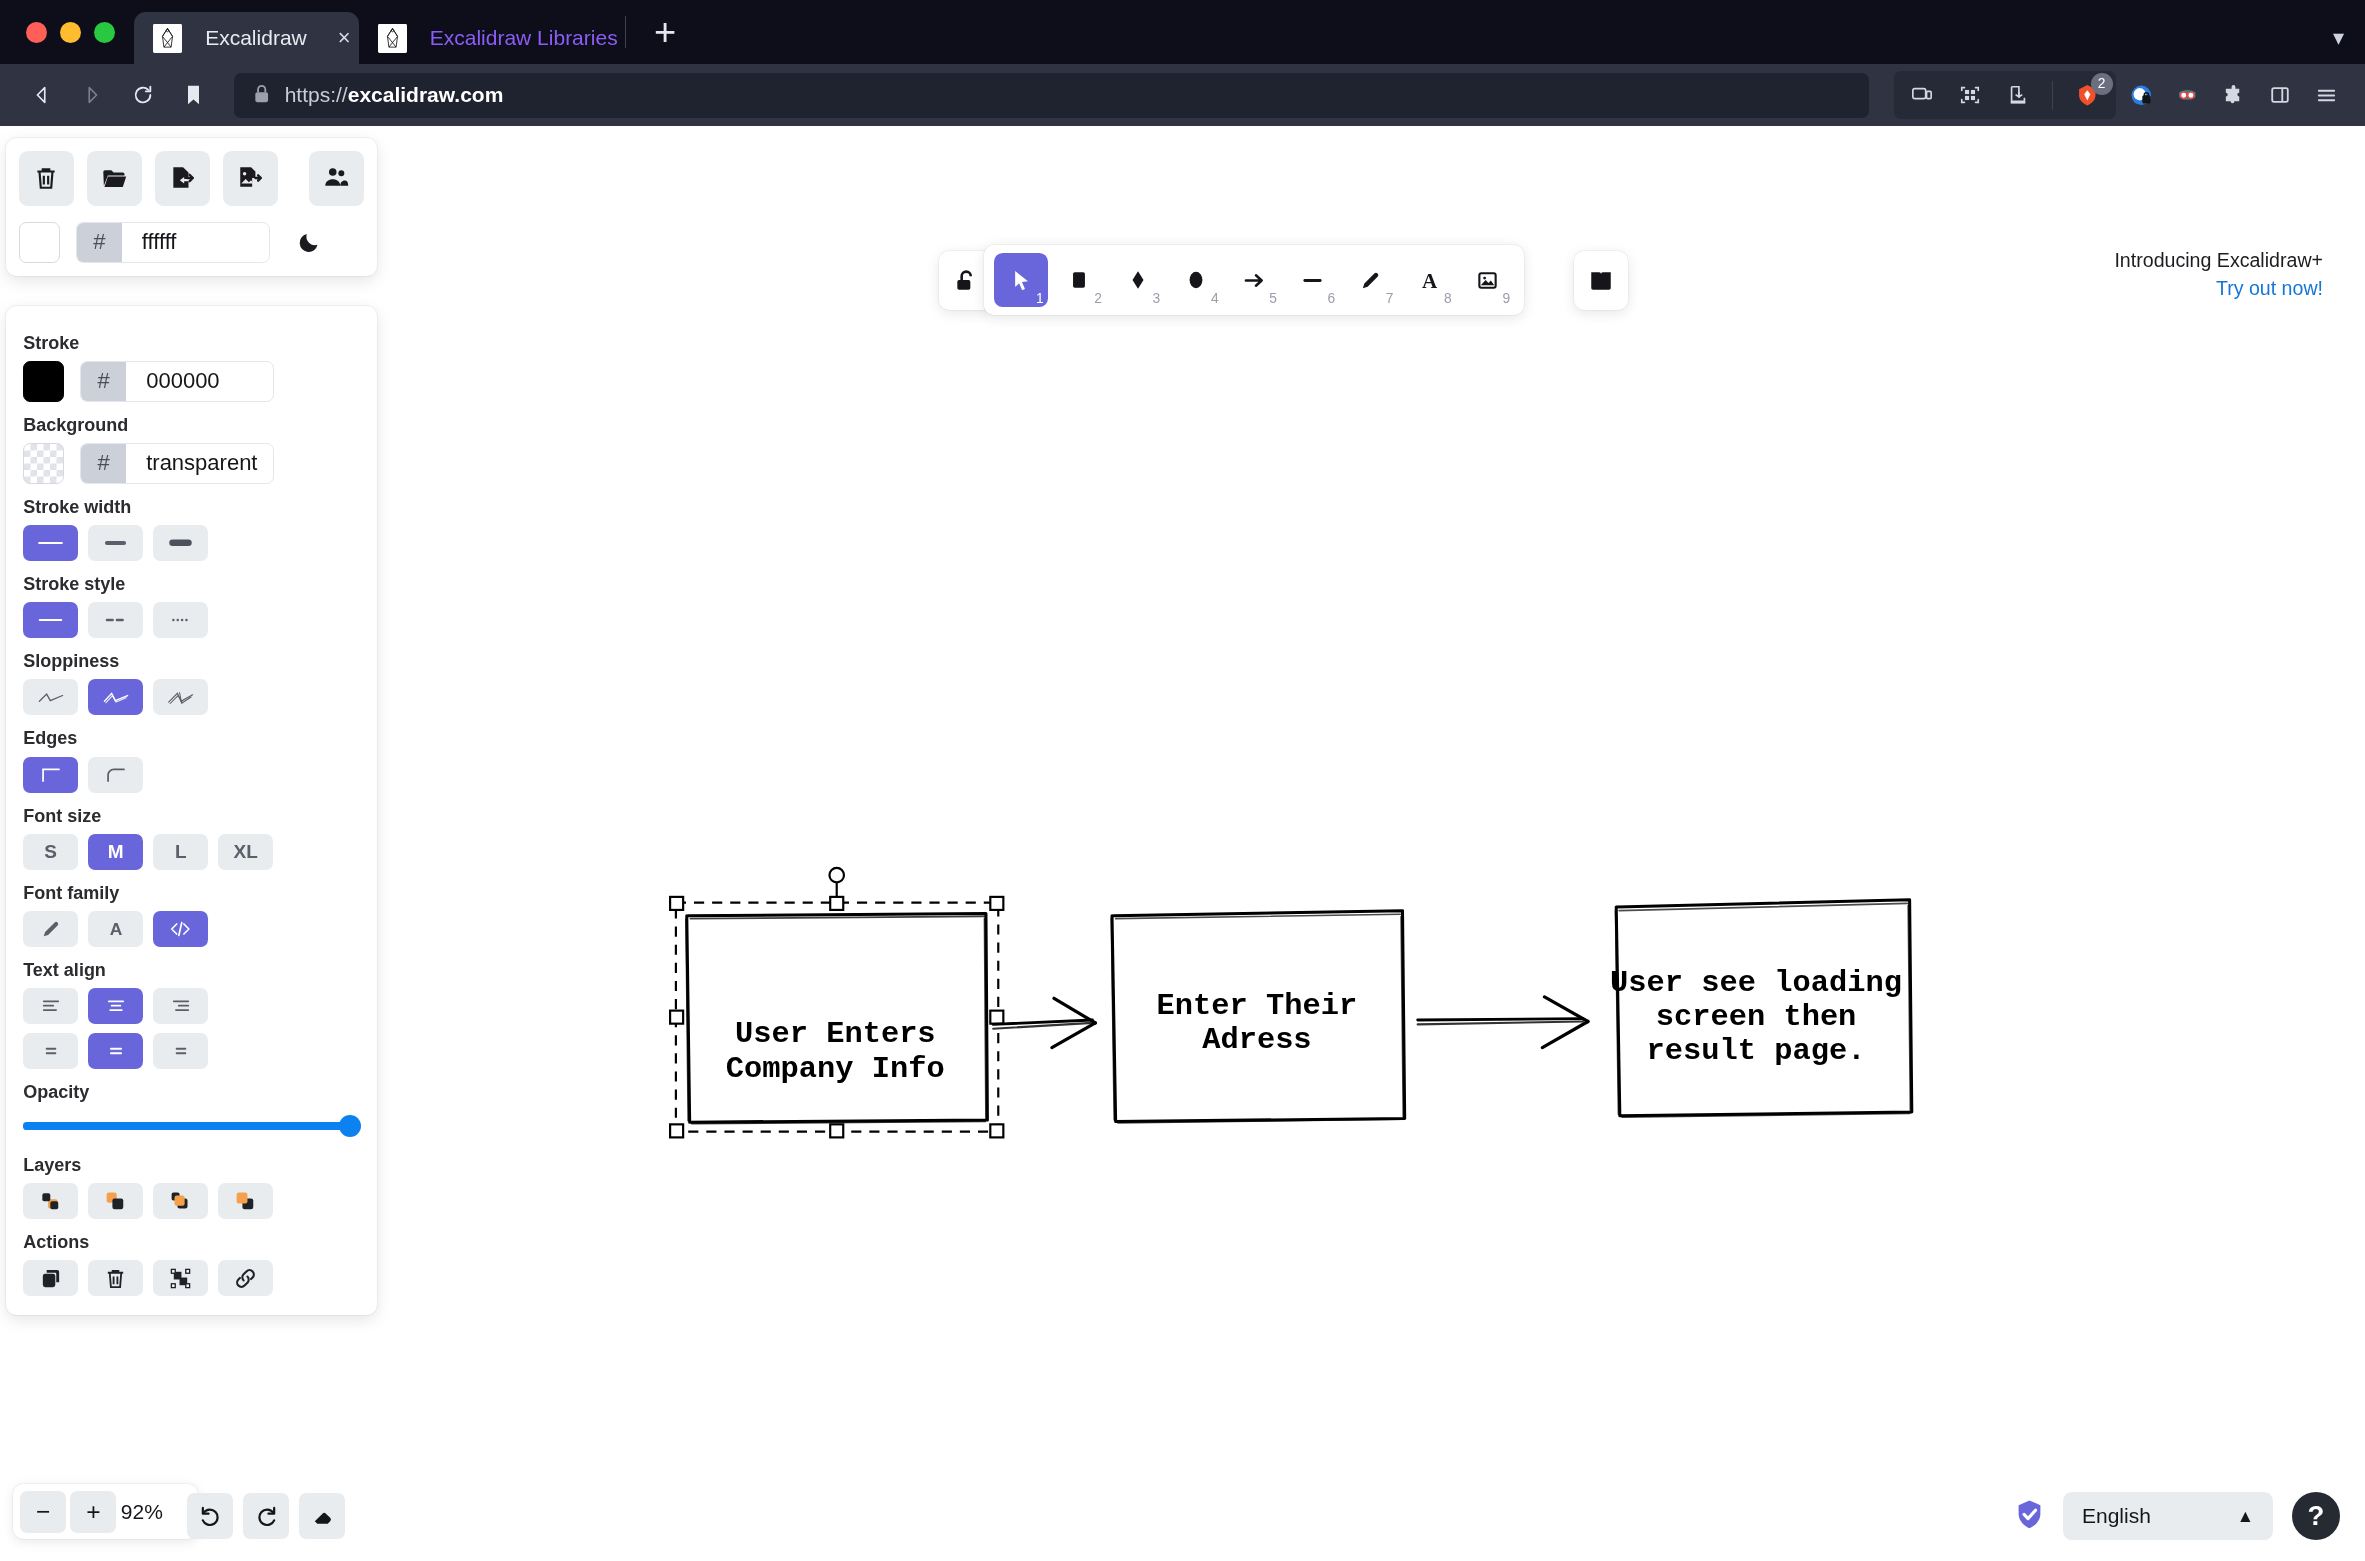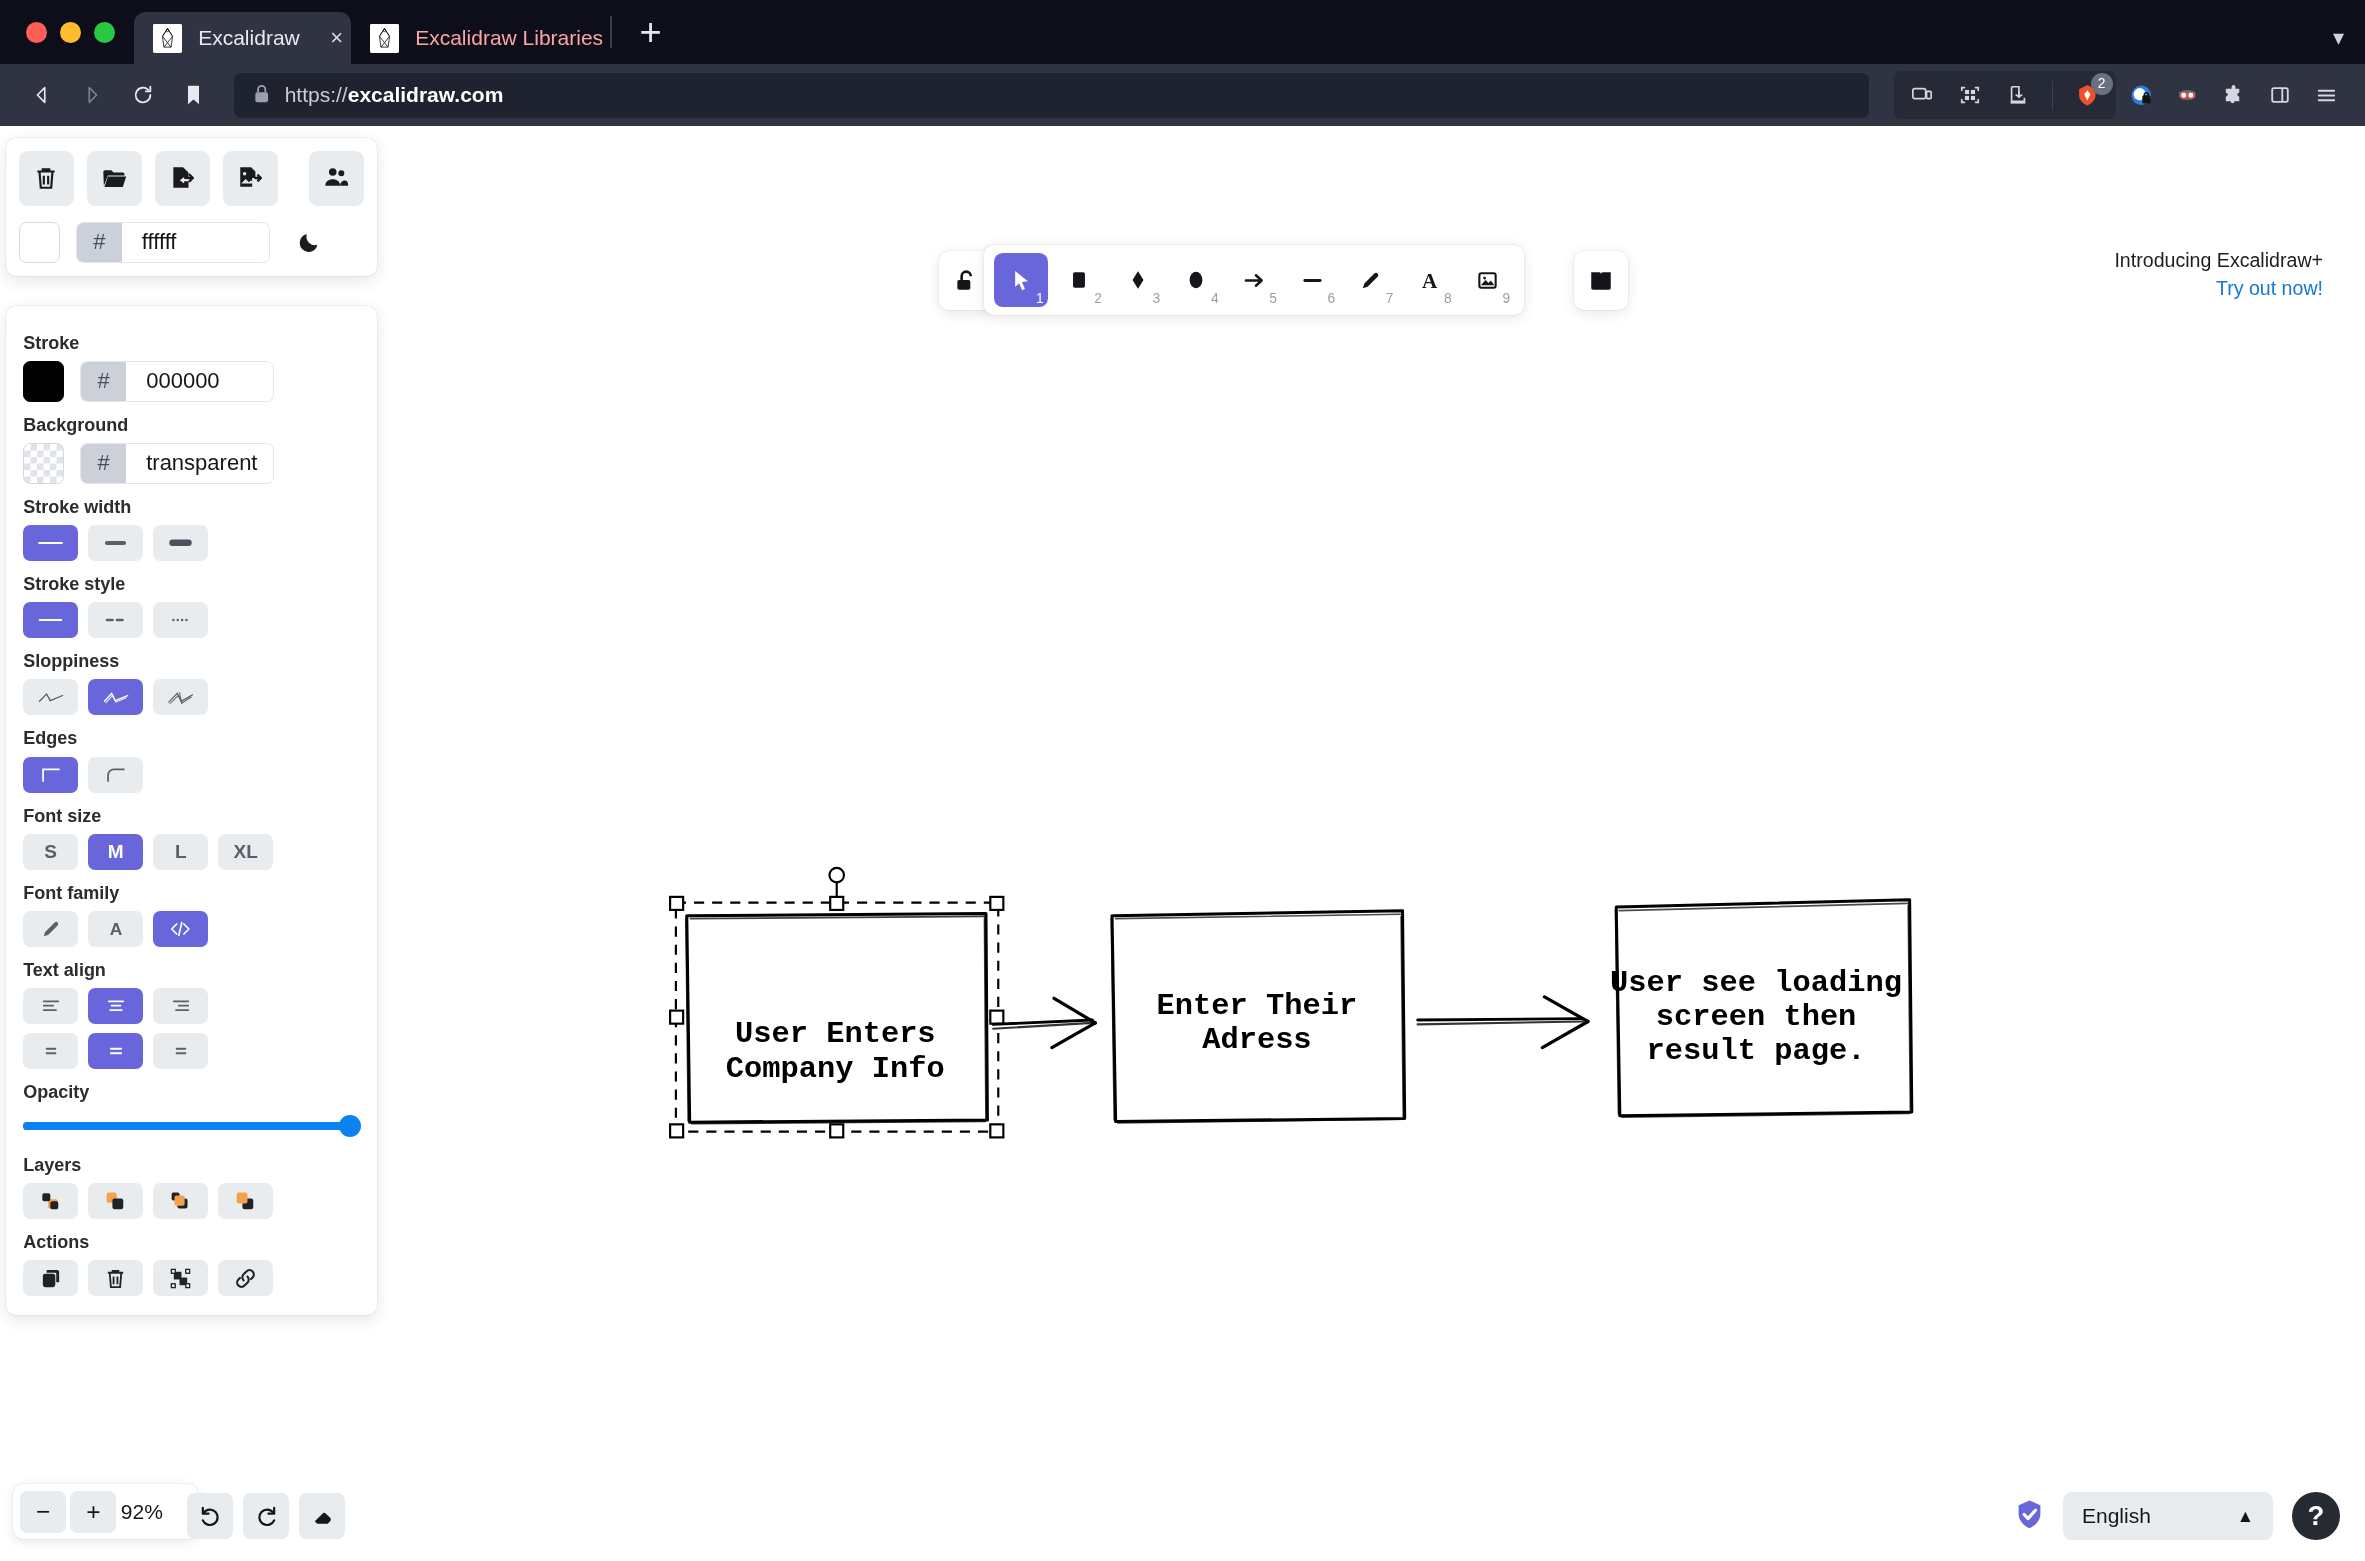--- a/index.html
+++ b/index.html
@@ -23,42 +23,42 @@
   .traffic { display: flex; gap: 13px; align-items: center; height: 64px; padding: 0 19px 0 7.2px; }
   .dot { width: 21px; height: 21px; border-radius: 50%; }
   .dot.red { background: #ff5f57; }
   .dot.yellow { background: #febc2e; }
   .dot.green { background: #28c840; }
 
   .tab {
     height: 52px;
     display: flex;
     align-items: center;
-    gap: 16px;
+    gap: 23px;
     padding: 0 0 0 19px;
     border-radius: 11.6px 11.6px 0 0;
     position: relative;
     min-width: 217px;
   }
   .tab.active { background: #2f3342; }
   .tab.inactive { background: transparent; }
   .tab-favicon {
     width: 29px; height: 29px;
     background: #ffffff;
     border-radius: 1.4px;
     display: flex; align-items: center; justify-content: center;
     flex: 0 0 auto;
   }
   .tab-title {
     font-size: 21px;
     color: #e8eaf0;
     white-space: nowrap;
     flex: 1;
   }
-  .tab.inactive .tab-title { color: #fca5a5; }
+  .tab.inactive .tab-title { color: #8b5cf6; }
   .tab-close {
     font-size: 22px; color: #d8dbe3;
     width: 29px; text-align: center; flex: 0 0 auto;
   }
   .tab-divider { width: 1.4px; height: 32px; background: #3c4051; margin: 0 7.2px; align-self: center; }
   .newtab {
     width: 46px; height: 46px;
     display: flex; align-items: center; justify-content: center;
     color: #e4e6ee; font-size: 38px; font-weight: 300;
     align-self: center; margin-left: 8.7px;

